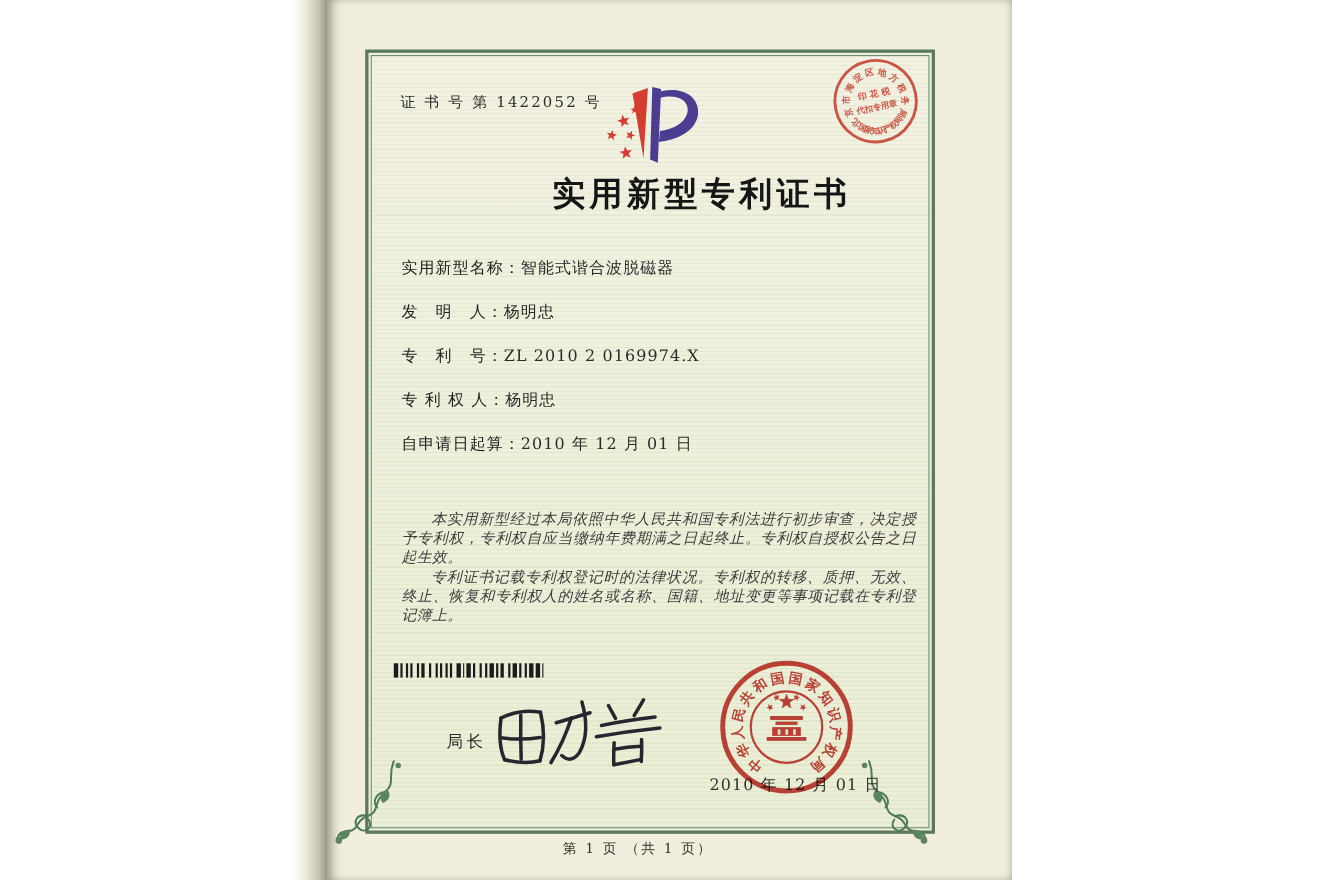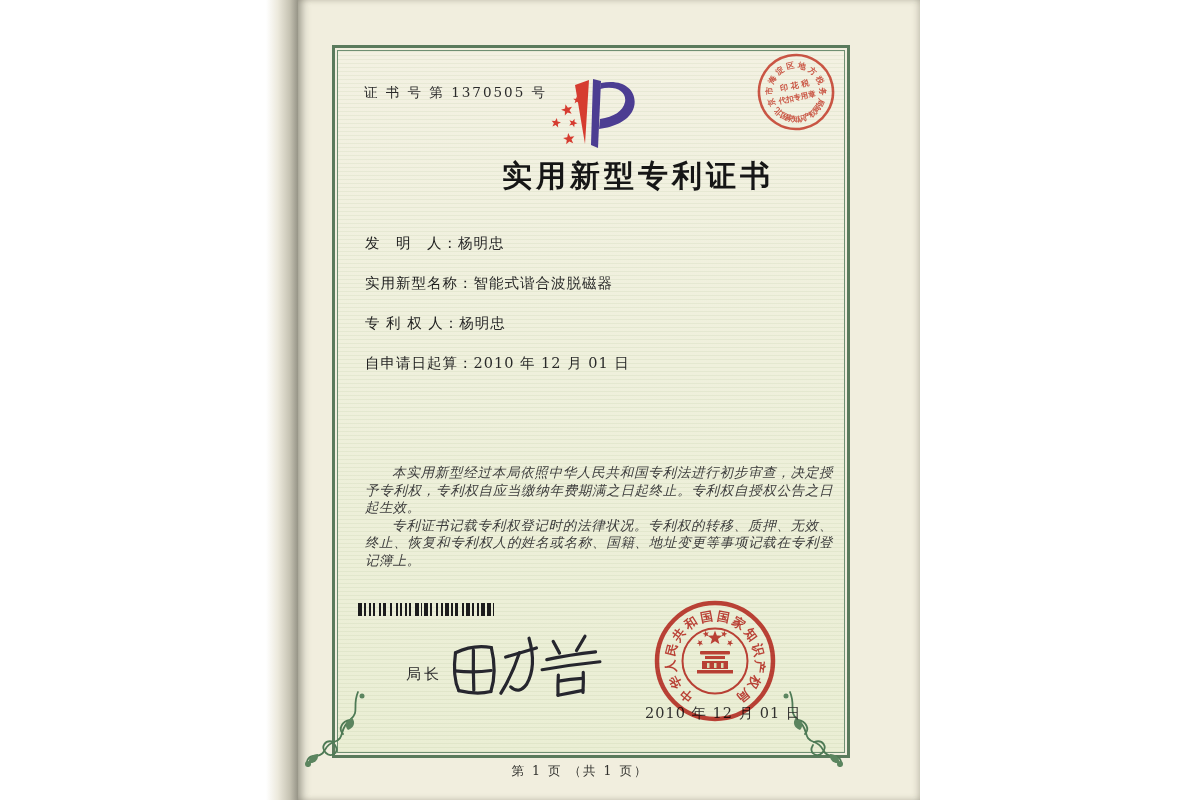--- a/index.html
+++ b/index.html
@@ -97,40 +97,41 @@
         <path d="M24,68 c-7,-1 -11,5 -8,10"></path>
       </g>
       <g fill="#5b855f">
         <path d="M60,30 c-6,2 -8,8 -4,12 c6,-2 8,-8 4,-12 Z"></path>
         <path d="M26,66 c-6,0 -10,4 -9,9 c6,1 10,-4 9,-9 Z"></path>
         <circle cx="70" cy="8" r="2.5"></circle>
         <circle cx="16" cy="76" r="3"></circle>
       </g>
     </svg>
 
-    <div class="cert-no">证 书 号 第 1370505 号</div>
+    <div class="cert-no">证 书 号 第 1422052 号</div>
 
     <svg class="logo" viewBox="0 0 88 80">
       <polygon points="27,9 41,4 37,68" fill="#d63c30"></polygon>
       <polygon points="45,3 53,5 50,72 43,69" fill="#4c3d92"></polygon>
       <path d="M53,7 C76,2 90,15 86,31 C82,45 66,51 51,53 L52,43 C66,41 75,35 77,26 C79,15 67,9 52,13 Z" fill="#4c3d92"></path>
       <g fill="#d63c30">
         <polygon points="29.00,20.00 29.99,22.64 32.80,22.76 30.60,24.52 31.35,27.24 29.00,25.68 26.65,27.24 27.40,24.52 25.20,22.76 28.01,22.64"></polygon>
         <polygon points="17.45,28.20 19.90,31.65 24.03,30.73 21.52,34.13 23.66,37.78 19.65,36.43 16.85,39.60 16.89,35.37 13.01,33.69 17.04,32.41"></polygon>
         <polygon points="8.87,42.08 9.51,45.54 12.95,46.30 9.85,47.99 10.19,51.49 7.64,49.07 4.40,50.47 5.92,47.29 3.59,44.65 7.08,45.11"></polygon>
         <polygon points="26.54,42.77 26.57,45.94 29.50,47.16 26.49,48.16 26.24,51.33 24.35,48.78 21.27,49.52 23.11,46.93 21.45,44.23 24.48,45.18"></polygon>
         <polygon points="20.16,57.06 22.18,60.77 26.39,60.37 23.48,63.44 25.17,67.32 21.35,65.50 18.18,68.30 18.74,64.10 15.09,61.96 19.25,61.19"></polygon>
       </g>
     </svg>
 
     <div class="title">实用新型专利证书</div>
 
     <div class="fields">
+      <div class="field-row"><span class="flabel">实用新型名称：</span><span class="fvalue">智能式谐合波脱磁器</span></div>
       <div class="field-row"><span class="flabel">发　明　人：</span><span class="fvalue">杨明忠</span></div>
-      <div class="field-row"><span class="flabel">实用新型名称：</span><span class="fvalue">智能式谐合波脱磁器</span></div>
+      <div class="field-row"><span class="flabel">专　利　号：</span><span class="fvalue">ZL 2010 2 0169974.X</span></div>
       <div class="field-row"><span class="flabel">专 利 权 人：</span><span class="fvalue">杨明忠</span></div>
       <div class="field-row"><span class="flabel">自申请日起算：</span><span class="fvalue">2010 年 12 月 01 日</span></div>
     </div>
 
     <div class="body-text">
       <p>本实用新型经过本局依照中华人民共和国专利法进行初步审查，决定授予专利权，专利权自应当缴纳年费期满之日起终止。专利权自授权公告之日起生效。</p>
       <p>专利证书记载专利权登记时的法律状况。专利权的转移、质押、无效、终止、恢复和专利权人的姓名或名称、国籍、地址变更等事项记载在专利登记簿上。</p>
     </div>
 
     <div class="barcode">

